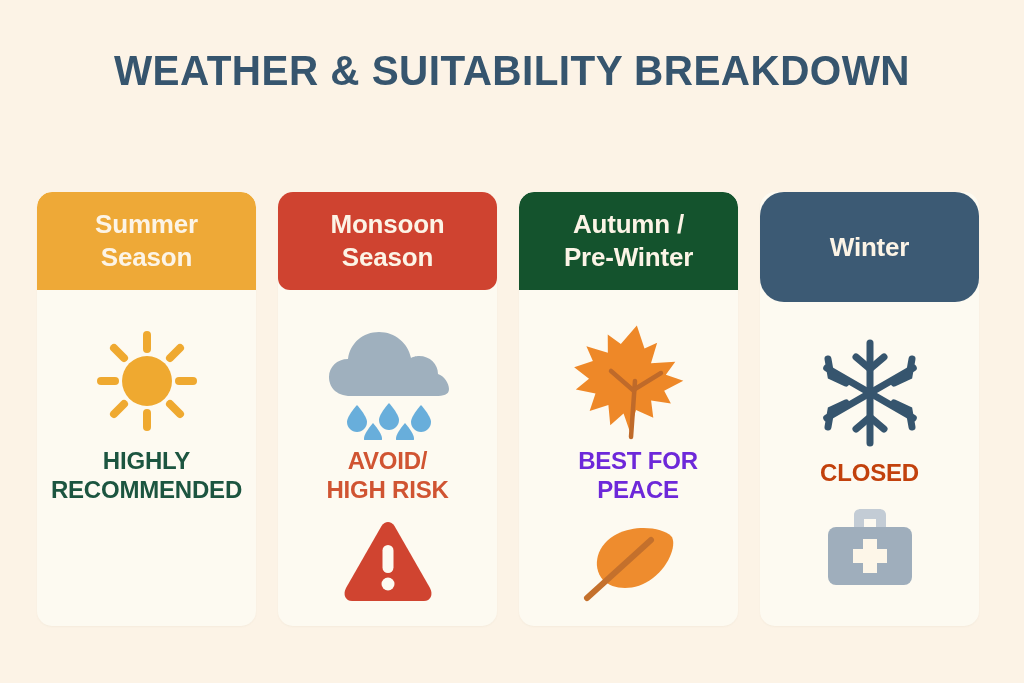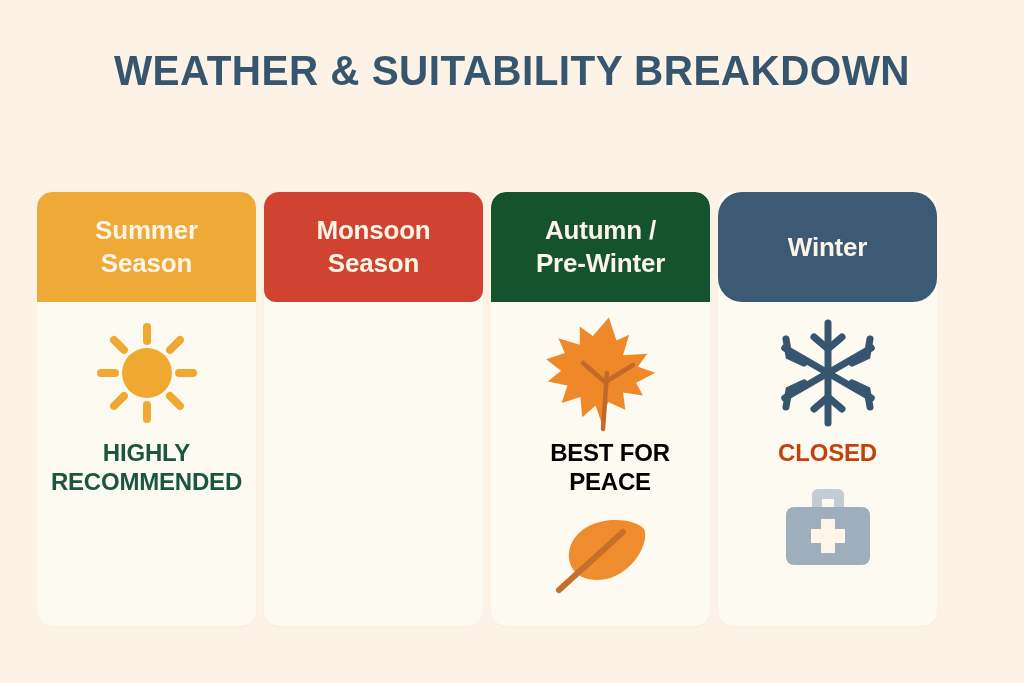--- a/index.html
+++ b/index.html
@@ -35,21 +35,21 @@
     font-stretch: condensed;
     transform: scaleX(0.94);
   }
   .cards {
     position: absolute;
     top: 192px;
     left: 37px;
     width: 950px;
     display: flex;
     flex-direction: row;
-    gap: 8px;
+    gap: 22px;
   }
   .card {
     width: 219px;
     height: 434px;
     border-radius: 15px;
     background: #FDFAF1;
     position: relative;
     overflow: hidden;
     display: flex;
     flex-direction: column;
@@ -71,21 +71,21 @@
     line-height: 33px;
     font-weight: bold;
     letter-spacing: -0.2px;
     white-space: pre-line;
   }
   .card-body {
     flex: 1;
     display: flex;
     flex-direction: column;
     align-items: center;
-    padding-top: 12px;
+    padding-top: 32px;
     box-sizing: border-box;
   }
   .icon-main {
     height: 118px;
     display: flex;
     align-items: center;
     justify-content: center;
   }
   .verdict {
     text-align: center;
@@ -142,39 +142,62 @@
 RECOMMENDED</div>
         <div class="icon-secondary empty"></div>
       </div>
     </div>
 
     <div class="card">
       <div class="card-header" style="background:#CF4330;border-radius:12px;">
         <div class="card-header-text">Monsoon
 Season</div>
       </div>
+      <div class="card-body">
+        <div class="icon-main">
+          <svg width="130" height="118" viewBox="0 0 130 118">
+            <path d="M28 74 C12 74 6 64 6 55 C6 45 14 37 25 37 C27 21 40 10 56 10 C72 10 85 21 88 36 C89 35 93 34 96 34 C107 34 115 42 115 52 C121 54 126 61 126 67 C126 73 120 74 113 74 Z" fill="#9FB0BE"></path>
+            <g fill="#68AEDB">
+              <path d="M34 83 C34 83 44 94 44 100 C44 105.5 39.5 110 34 110 C28.5 110 24 105.5 24 100 C24 94 34 83 34 83 Z"></path>
+              <path d="M66 81 C66 81 76 92 76 98 C76 103.5 71.5 108 66 108 C60.5 108 56 103.5 56 98 C56 92 66 81 66 81 Z"></path>
+              <path d="M98 83 C98 83 108 94 108 100 C108 105.5 103.5 110 98 110 C92.5 110 88 105.5 88 100 C88 94 98 83 98 83 Z"></path>
+              <path d="M50 101 C50 101 59 111 59 116.5 C59 121.5 55 125.5 50 125.5 C45 125.5 41 121.5 41 116.5 C41 111 50 101 50 101 Z"></path>
+              <path d="M82 101 C82 101 91 111 91 116.5 C91 121.5 87 125.5 82 125.5 C77 125.5 73 121.5 73 116.5 C73 111 82 101 82 101 Z"></path>
+            </g>
+          </svg>
+        </div>
+        <div class="verdict" style="color:#D05432;">AVOID/
+HIGH RISK</div>
+        <div class="icon-secondary">
+          <svg width="96" height="88" viewBox="0 0 96 88">
+            <path d="M41.5 8 C45 2.5 51 2.5 54.5 8 L90 70 C93.5 76.5 90.5 83 84 83 L12 83 C5.5 83 2.5 76.5 6 70 Z" fill="#D04430"></path>
+            <rect x="42.5" y="27" width="11" height="28" rx="5.5" fill="#FDFAF1"></rect>
+            <circle cx="48" cy="66" r="6.5" fill="#FDFAF1"></circle>
+          </svg>
+        </div>
+      </div>
     </div>
 
     <div class="card">
       <div class="card-header" style="background:#14532d;">
         <div class="card-header-text">Autumn /
 Pre-Winter</div>
       </div>
       <div class="card-body">
         <div class="icon-main">
           <svg width="120" height="124" viewBox="0 0 120 124">
             <path d="M62 6 L72 28 L84 21 L80 42 L104 38 L96 52 L114 56 L96 68 L104 80 L84 79 L88 96 L70 90 L66 112 L58 95 L46 108 L42 88 L24 96 L28 78 L8 76 L20 64 L4 54 L22 46 L14 32 L36 36 L34 18 L48 26 Z" fill="#EE8828" transform="rotate(6 60 62)"></path>
             <g stroke="#BF6A2A" stroke-width="4.5" stroke-linecap="round" fill="none">
               <path d="M62 118 L66 62"></path>
               <path d="M65 72 L42 52"></path>
               <path d="M66 70 L92 54"></path>
             </g>
           </svg>
         </div>
-        <div class="verdict" style="color:#000000;margin-left:19px;">BEST FOR
+        <div class="verdict" style="color:#6d28d9;margin-left:19px;">BEST FOR
 PEACE</div>
         <div class="icon-secondary">
           <svg width="108" height="88" viewBox="0 0 108 88">
             <path d="M28 62 C16 48 22 26 42 16 C62 6 88 10 96 18 C102 24 96 46 78 60 C60 74 38 72 28 62 Z" fill="#EE8C2E"></path>
             <path d="M12 80 L76 22" stroke="#C4702C" stroke-width="6" stroke-linecap="round" fill="none"></path>
           </svg>
         </div>
       </div>
     </div>
 

